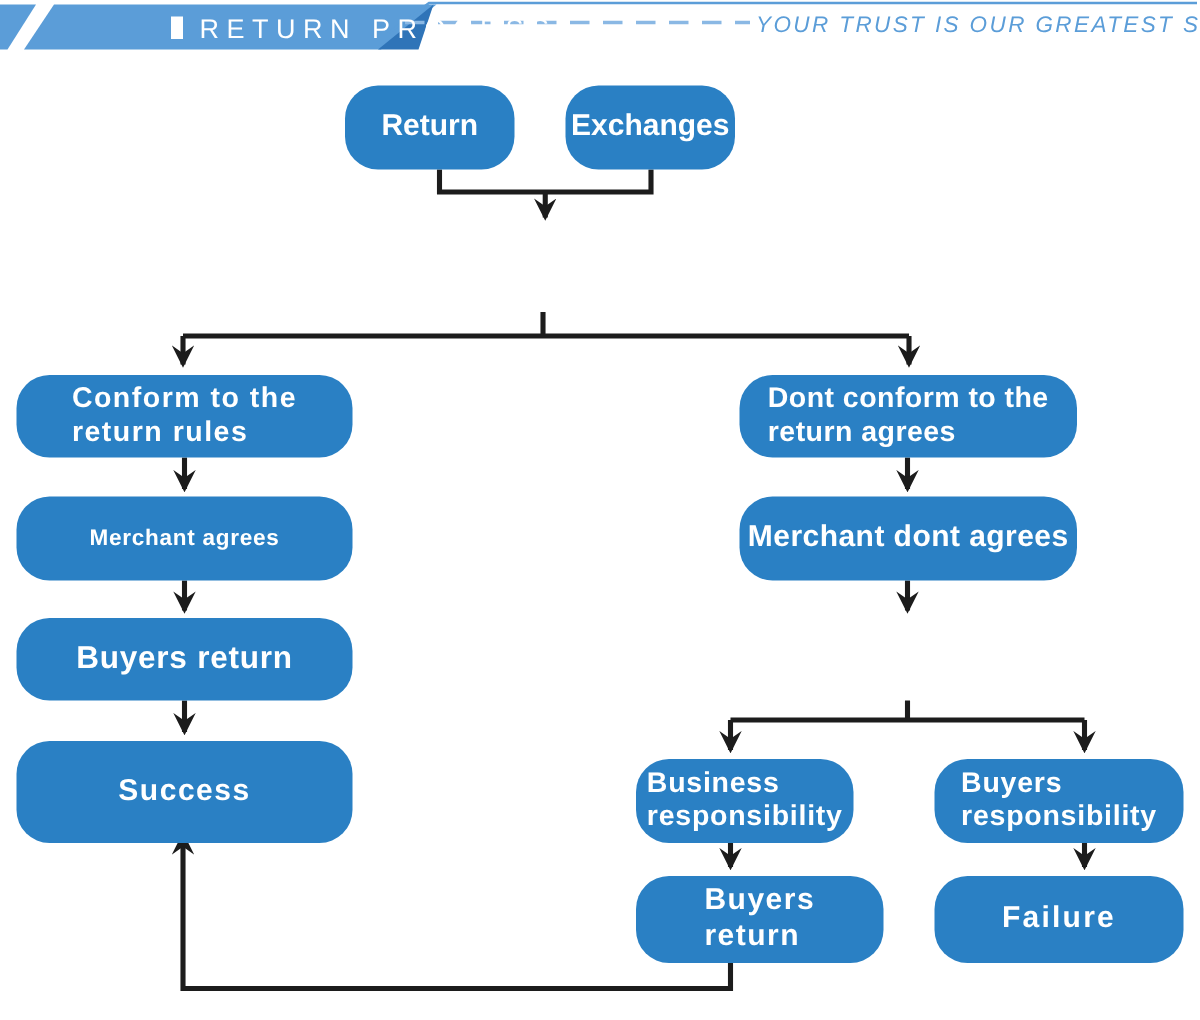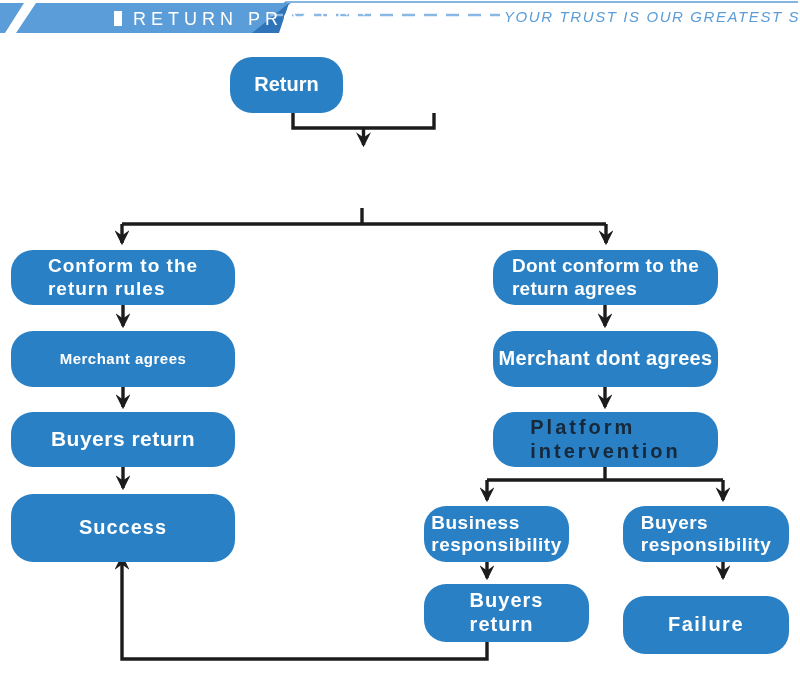--- a/index.html
+++ b/index.html
@@ -36,21 +36,21 @@
   .n-dontconform   {left:493px;top:250px;width:225px;height:55px;font-size:19px;letter-spacing:0.3px;}
   .n-magrees       {left:11px; top:331px;width:224px;height:56px;font-size:15px;letter-spacing:0.5px;}
   .n-mdont         {left:493px;top:331px;width:225px;height:56px;font-size:20px;letter-spacing:0.3px;}
   .n-breturn       {left:11px; top:412px;width:224px;height:55px;font-size:21px;letter-spacing:0.5px;}
   .n-platform      {left:493px;top:412px;width:225px;height:55px;font-size:20px;letter-spacing:3px;
                     color:var(--platform-text);}
   .n-success       {left:11px; top:494px;width:224px;height:68px;font-size:20px;letter-spacing:1px;}
   .n-busresp       {left:424px;top:506px;width:145px;height:56px;font-size:19px;letter-spacing:0.5px;}
   .n-buyresp       {left:623px;top:506px;width:166px;height:56px;font-size:19px;letter-spacing:0.5px;}
   .n-breturn2      {left:424px;top:584px;width:165px;height:58px;font-size:20px;letter-spacing:1px;}
-  .n-failure       {left:623px;top:584px;width:166px;height:58px;font-size:20px;letter-spacing:1.5px;margin-top:12px;}
+  .n-failure       {left:623px;top:584px;width:166px;height:58px;font-size:20px;letter-spacing:1.5px;}
   .connector{stroke:var(--line);stroke-width:3.4;fill:none;}
 </style>
 </head>
 <body>
 
 <div id="stage">
 
   <svg id="header-svg" width="800" height="46">
     <polygon points="0,3 24,3 5,33 0,33" style="fill:var(--banner)"></polygon>
     <polygon points="36,3 291,3 254,33 16,33" style="fill:var(--banner)"></polygon>
@@ -82,29 +82,28 @@
     <path class="connector" d="M605 467 V480"></path>
     <path class="connector" d="M487 480 H723"></path>
     <path class="connector" d="M487 480 V500" marker-end="url(#ah)"></path>
     <path class="connector" d="M723 480 V500" marker-end="url(#ah)"></path>
     <path class="connector" d="M487 562 V578" marker-end="url(#ah)"></path>
     <path class="connector" d="M723 562 V578" marker-end="url(#ah)"></path>
     <path class="connector" d="M487 642 V659 H122 V557" marker-end="url(#ah)"></path>
   </svg>
 
   <div class="node n-return">Return</div>
+  <div class="node n-exchanges">Exchanges</div>
   <div class="node n-conform">Conform to the
 return rules</div>
   <div class="node n-dontconform">Dont conform to the
 return agrees</div>
   <div class="node n-magrees">Merchant agrees</div>
   <div class="node n-mdont">Merchant dont agrees</div>
   <div class="node n-breturn">Buyers return</div>
-  <div class="node n-platform">Platform
-intervention</div>
   <div class="node n-success">Success</div>
   <div class="node n-busresp">Business
 responsibility</div>
   <div class="node n-buyresp">Buyers
 responsibility</div>
   <div class="node n-breturn2">Buyers
 return</div>
   <div class="node n-failure">Failure</div>
 </div>
 

